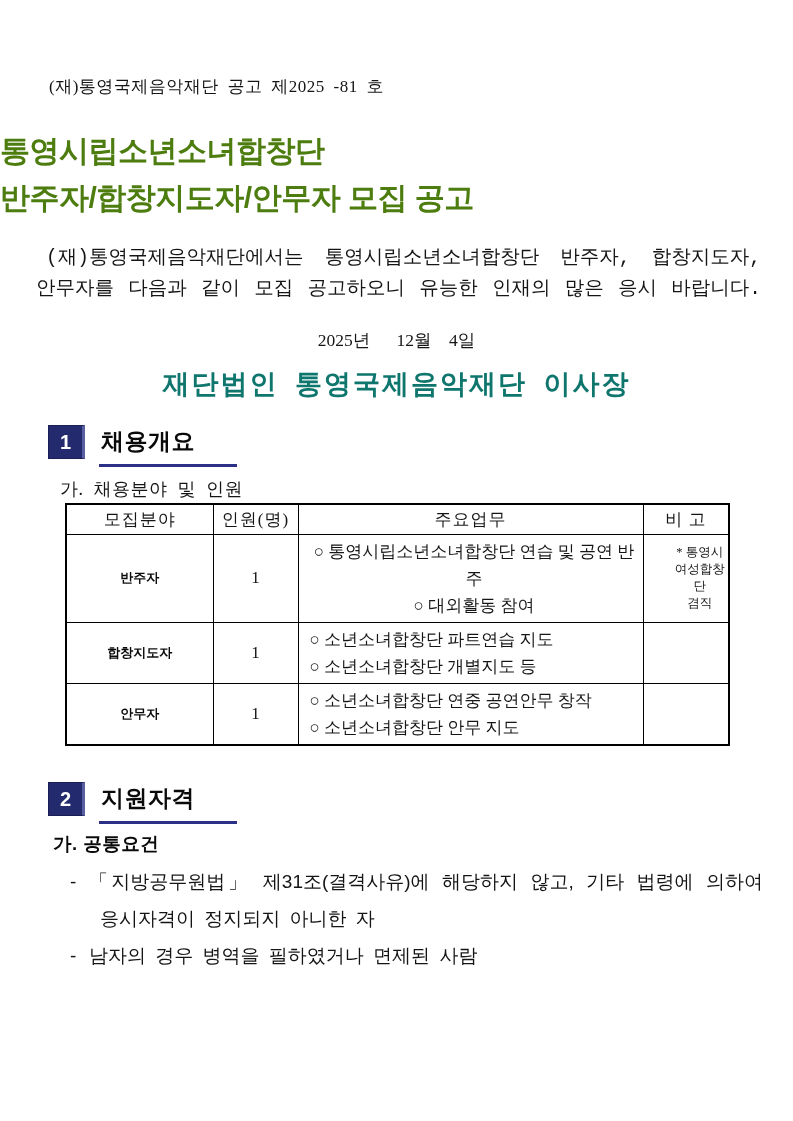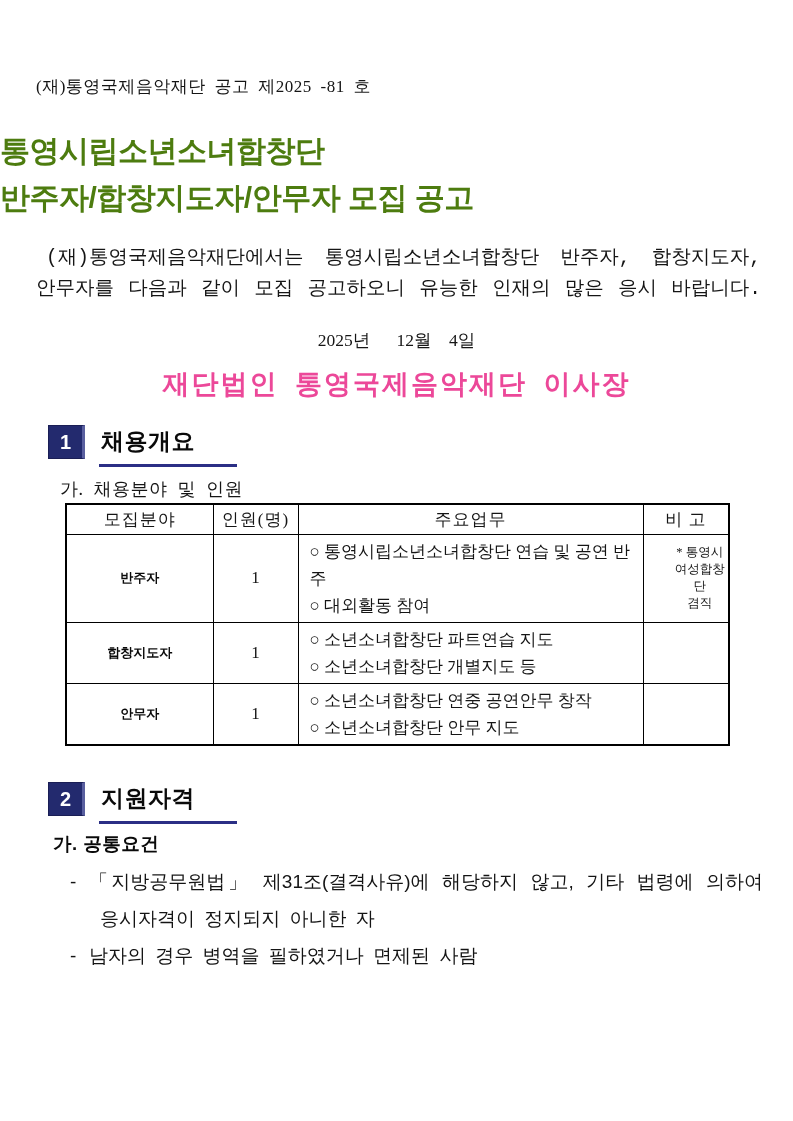--- a/index.html
+++ b/index.html
@@ -3,21 +3,21 @@
 <meta charset="utf-8">
 <style>
   * { margin:0; padding:0; box-sizing:border-box; }
   html,body { background:#ffffff; }
   .page {
     position:relative; width:793px; height:1121px; background:#ffffff;
     color:#151515; font-family:"Liberation Serif","DejaVu Serif",serif;
     overflow:hidden;
   }
   .doc-number {
-    position:absolute; top:75px; left:36px;
+    position:absolute; top:75px; left:49px;
     font-size:17px; letter-spacing:0.5px; word-spacing:4px;
   }
   .main-title {
     position:absolute; top:127px; left:0; width:100%;
     font-family:"Liberation Sans","DejaVu Sans",sans-serif;
     font-weight:bold; font-size:30px; line-height:47px; letter-spacing:-0.5px;
     color:#4d7c0f;
   }
   .intro {
     position:absolute; top:243px; left:36px; right:32px;
@@ -26,21 +26,21 @@
   .intro .line { display:block; text-align:justify; text-align-last:justify;font-family:Liberation Mono, monospace; }
   .intro .line:first-child { text-indent:10px; }
   .date-line {
     position:absolute; top:328px; left:0; width:100%;
     text-align:center; font-size:17.5px; white-space:pre;
   }
   .signature {
     position:absolute; top:366px; left:0; width:100%;
     text-align:center; font-family:"Liberation Sans","DejaVu Sans",sans-serif;
     font-weight:bold; font-size:27px; letter-spacing:2px; word-spacing:7px;
-    color:#ec4899;
+    color:#0f766e;
   }
   .section-head { position:absolute; left:48px; display:flex; align-items:flex-start; }
   .section-head.s1 { top:425px; }
   .section-head.s2 { top:782px; }
   .num-box {
     width:37px; height:34px; background:#232a6e; border:1px solid #1a1e55;
     color:#ffffff; font-family:"Liberation Sans","DejaVu Sans",sans-serif;
     font-weight:bold; font-size:20px; display:flex; align-items:center; justify-content:center;
     border-right:3px solid #595f9f;
   }
@@ -62,21 +62,21 @@
   .recruit-table th { font-weight:normal; font-size:17px; height:30px; text-align:center; letter-spacing:1px; }
   .cell-field {
     text-align:center; font-family:"Liberation Sans","DejaVu Sans",sans-serif;
     font-weight:bold; font-size:13px; color:#0a0a0a;
   }
   .cell-count { text-align:center; font-size:17px; }
   .cell-duties { font-size:17px; padding:3px 4px 3px 11px; }
   .cell-duties .duty { line-height:27px; }
   .cell-note { font-size:12.5px; text-align:center;padding-left:28px; }
   .cell-note .note-line { line-height:17px; }
-  .row-1 td { height:62px; }
+  .row-1 td { height:62px;text-align:center; }
   .row-2 td { height:48px; }
   .row-3 td { height:49px; }
   .subheading-2 {
     position:absolute; top:831px; left:53px;
     font-family:"Liberation Sans","DejaVu Sans",sans-serif; font-weight:bold;
     font-size:18.5px; color:#0a0a0a; letter-spacing:0.5px;
   }
   .bullets {
     position:absolute; top:863px; left:70px; right:30px;
     font-family:"Liberation Sans","DejaVu Sans",sans-serif;

